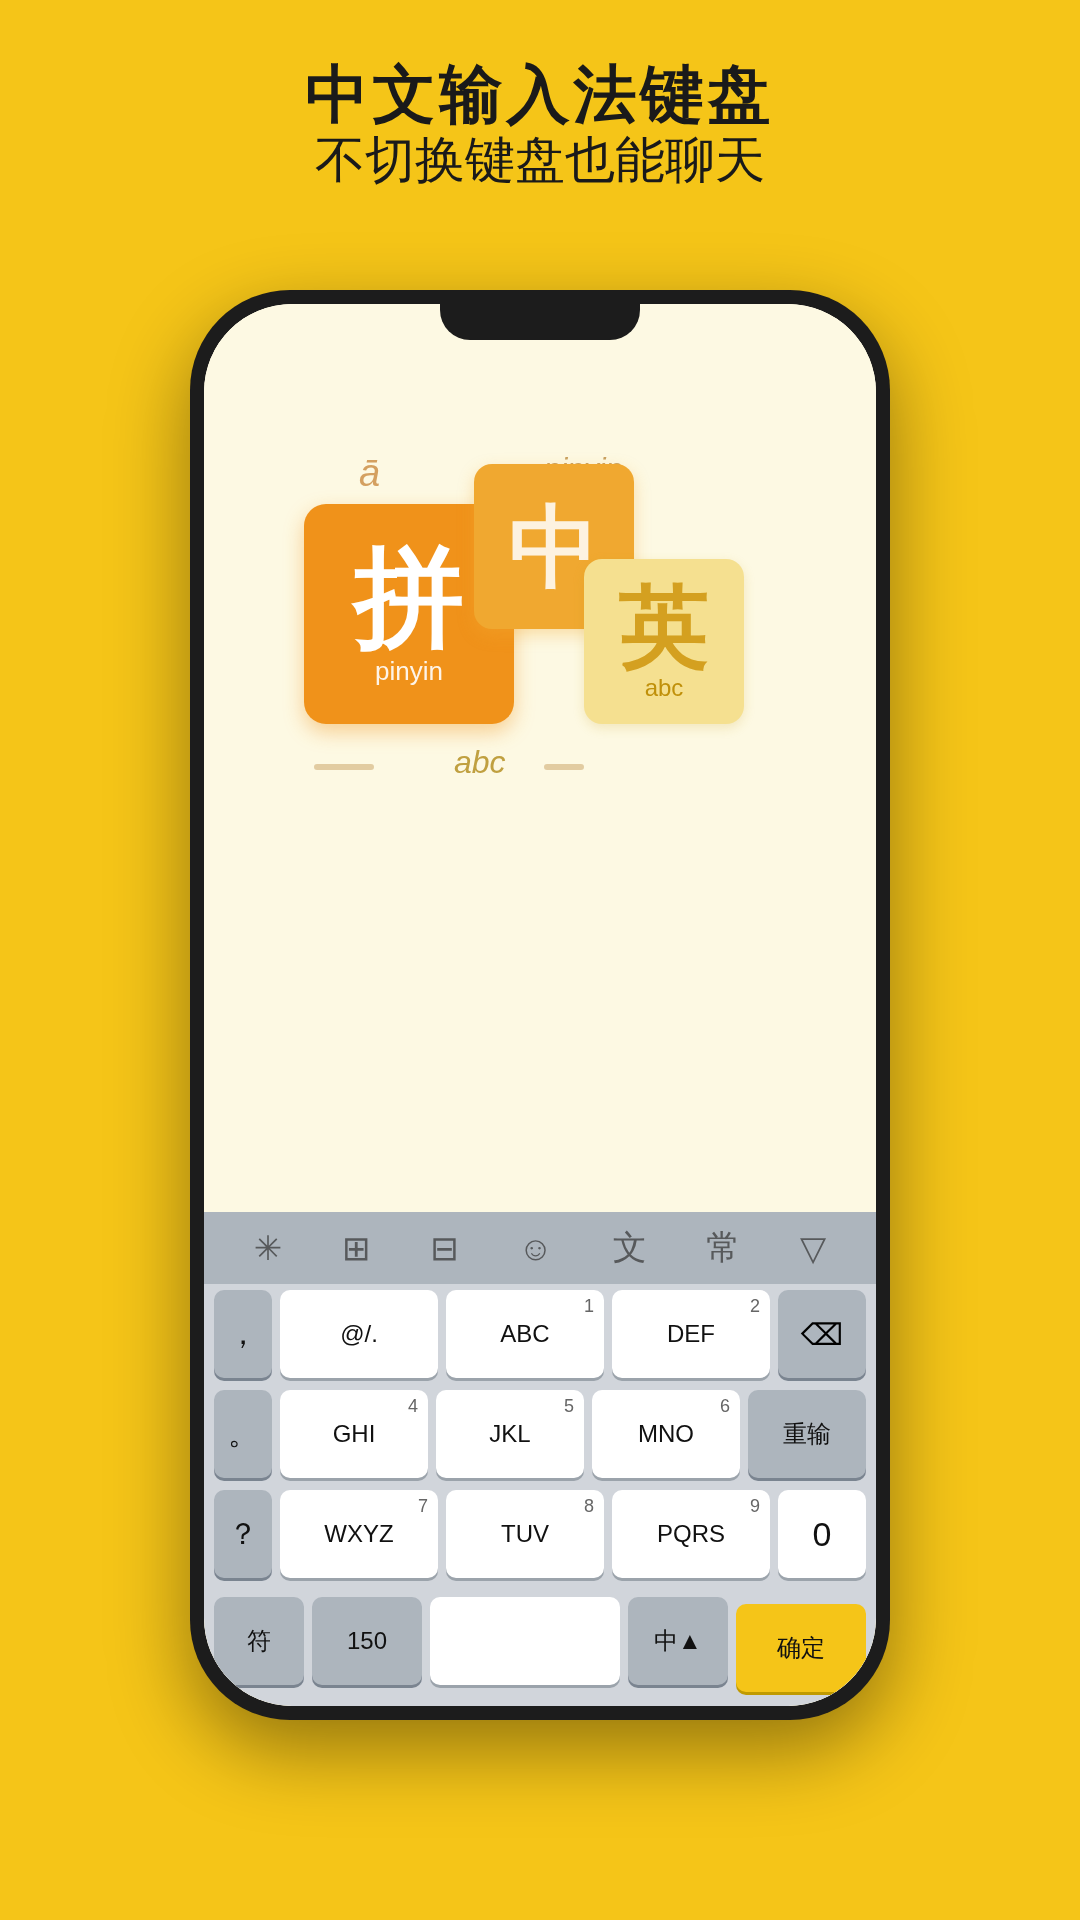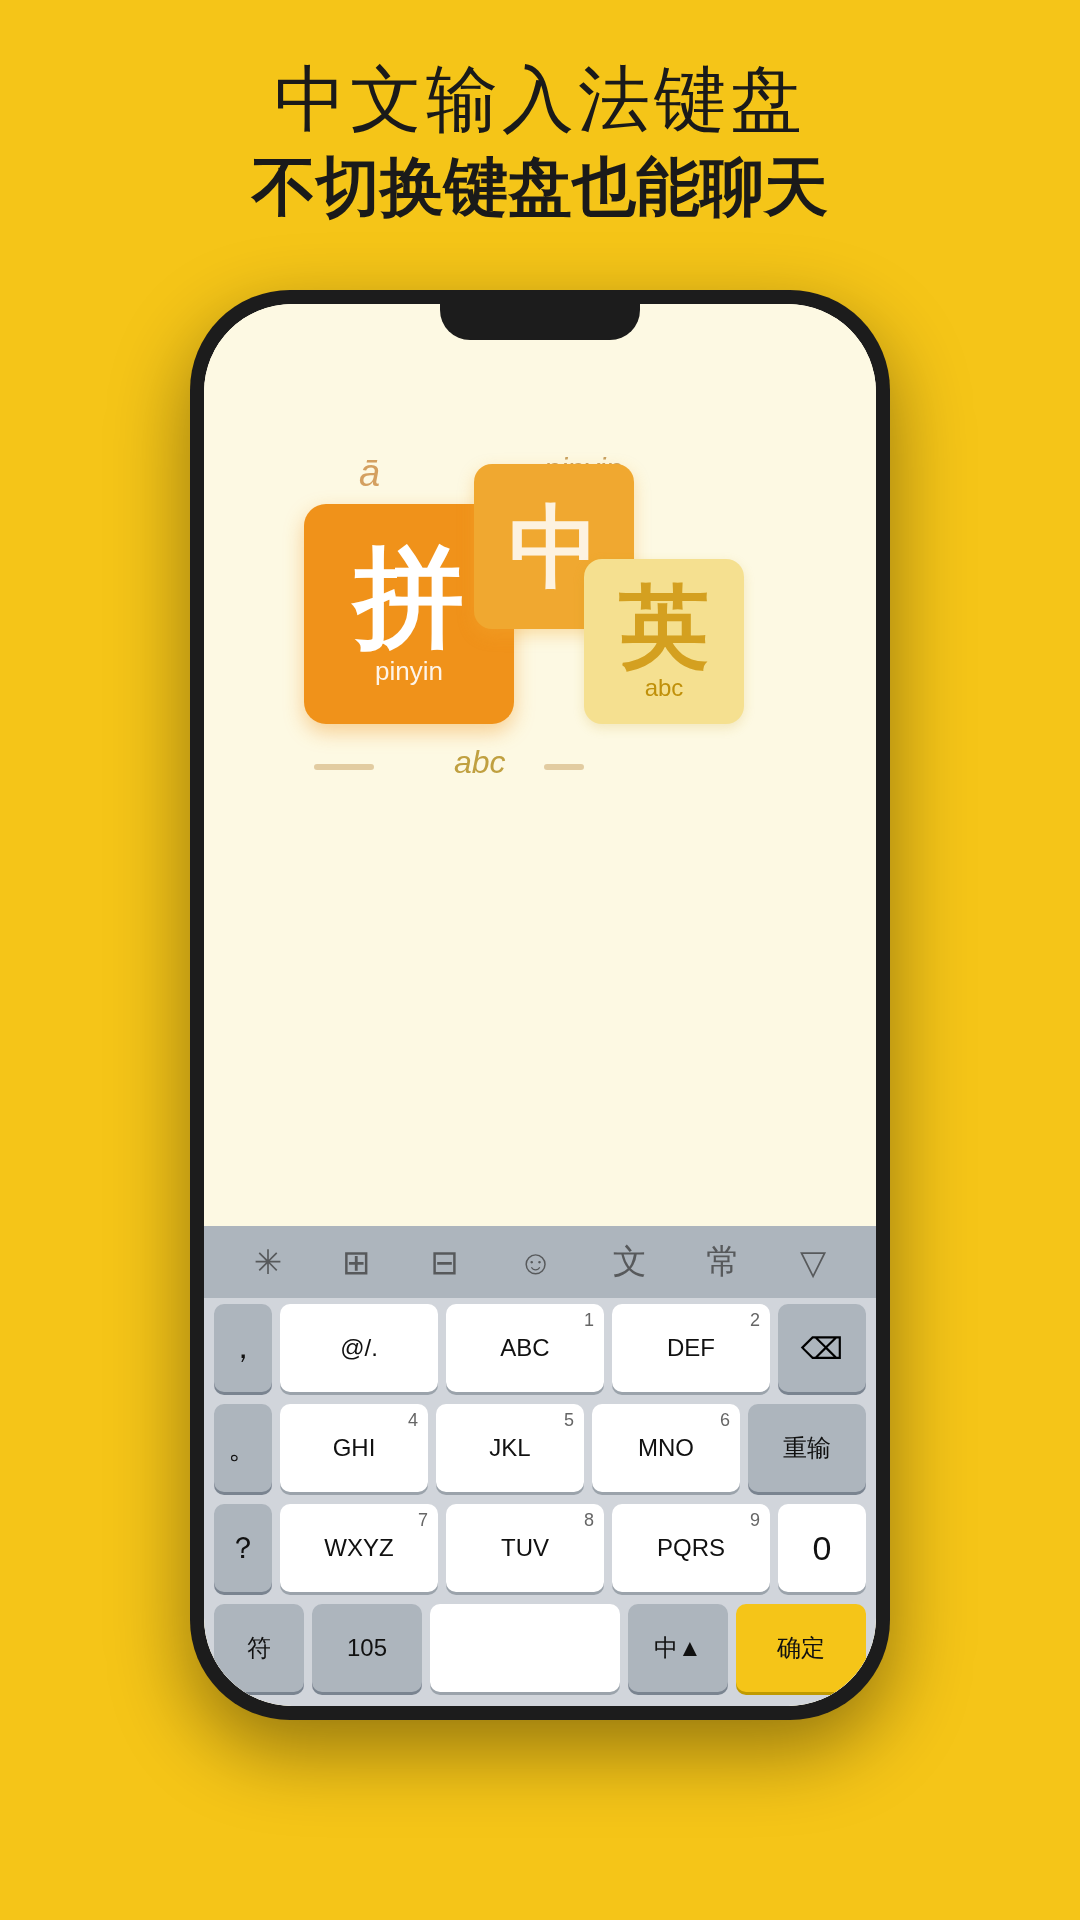--- a/index.html
+++ b/index.html
@@ -11,32 +11,32 @@
       overflow: hidden;
       position: relative;
     }
 
     
     .header-area {
       text-align: center;
       padding-top: 60px;
     }
     .title-main {
-      font-size: 72px;
-      font-weight: 400;
+      font-size: 63px;
+      font-weight: 700;
       color: #1a1a1a;
       line-height: 1.1;
       letter-spacing: 4px;
     }
     .title-sub {
-      font-size: 64px;
-      font-weight: 700;
+      font-size: 50px;
+      font-weight: 400;
       color: #1a1a1a;
       line-height: 1.2;
-      margin-top: 10px;
+      margin-top: 1px;
     }
 
     
     .phone-wrapper {
       position: absolute;
       top: 290px;
       left: 50%;
       transform: translateX(-50%);
       width: 700px;
       height: 1480px;
@@ -282,21 +282,21 @@
       display: flex;
       align-items: center;
       padding: 6px 10px 14px;
       gap: 8px;
     }
     .row-bottom .kb-key { height: 88px; }
     .row-bottom .kb-key-fu { width: 90px; }
     .row-bottom .kb-key-123 { width: 110px; }
     .row-bottom .kb-key-space { flex: 1; }
     .row-bottom .kb-key-zhong { width: 100px; }
-    .row-bottom .kb-key-confirm { width: 130px; }
+    .row-bottom .kb-key-confirm { width: 130px; margin-top: 14px; }
 
     .backspace-icon {
       font-size: 30px;
     }
 
     .key-text-small {
       font-size: 24px !important;
     }
   </style>
 </head>
@@ -409,21 +409,21 @@
             <div class="kb-key">
               <span class="key-text">0</span>
             </div>
           </div>
 
           <div class="row-bottom">
             <div class="kb-key kb-key-gray kb-key-fu">
               <span class="key-text key-text-small">符</span>
             </div>
             <div class="kb-key kb-key-gray kb-key-123">
-              <span class="key-text key-text-small">105</span>
+              <span class="key-text key-text-small">150</span>
             </div>
             <div class="kb-key kb-key-space">
               <span class="key-text"> </span>
             </div>
             <div class="kb-key kb-key-gray kb-key-zhong">
               <span class="key-text key-text-small">中▲</span>
             </div>
             <div class="kb-key kb-key-yellow kb-key-confirm">
               <span class="key-text key-text-small">确定</span>
             </div>

